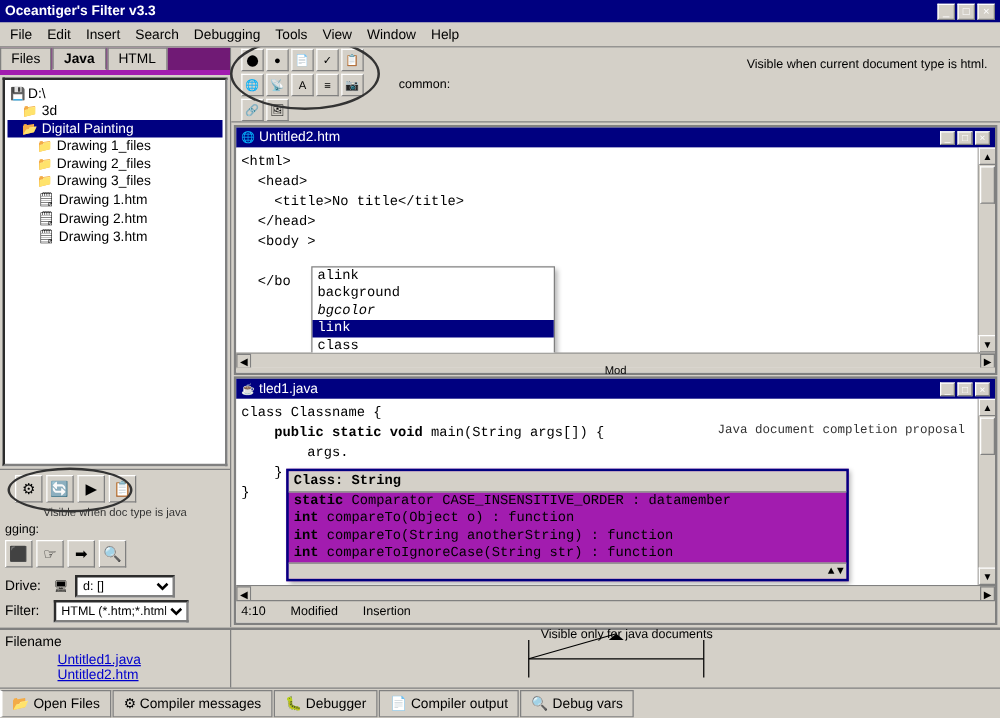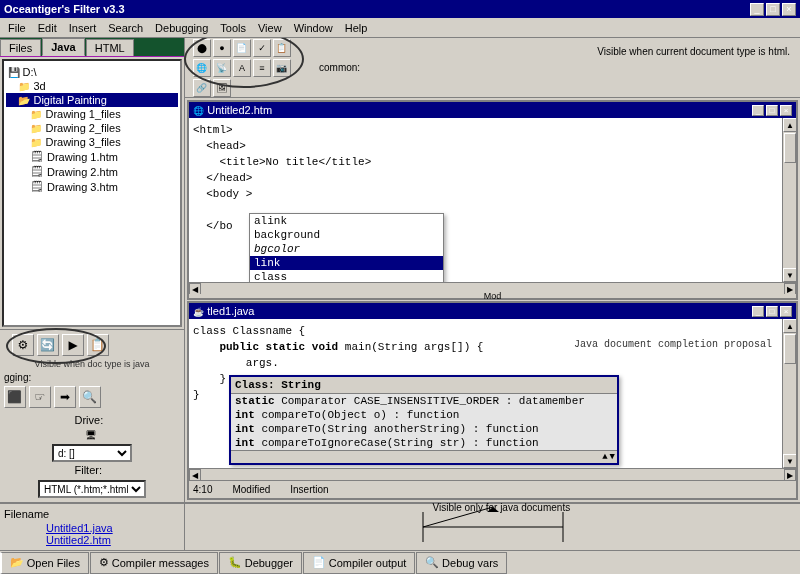--- a/index.html
+++ b/index.html
@@ -13,33 +13,33 @@
     
     
     .menu-bar { background: #d4d0c8; height: 20px; display: flex; align-items: center; padding: 0 2px; border-bottom: 1px solid #808080; }
     .menu-item { padding: 2px 6px; font-size: 11px; cursor: pointer; }
     .tool-btn { width: 22px; height: 22px; background: #d4d0c8; border: 1px solid; border-color: #fff #808080 #808080 #fff; display: flex; align-items: center; justify-content: center; font-size: 12px; cursor: pointer; }
     
     
     .left-panel { width: 185px; border-right: 1px solid #808080; display: flex; flex-direction: column; background: #d4d0c8; }
     
     
-    .tab-bar { display: flex; border-bottom: 1px solid #a21caf; background: #14532d; align-items: flex-end; }
+    .tab-bar { display: flex; border-bottom: 4px solid #a21caf; background: #701a75; }
     .tab { padding: 2px 8px; font-size: 11px; border: 1px solid #808080; border-bottom: none; background: #d4d0c8; cursor: pointer; margin-right: 1px; }
     .tab.active { background: #d4d0c8; border-bottom: 1px solid #d4d0c8; font-weight: bold; }
     
     
     .file-tree { flex: 1; overflow: auto; padding: 4px 2px; background: white; border: 2px inset #808080; margin: 2px; }
     .tree-item { display: flex; align-items: center; padding: 1px 2px; cursor: pointer; white-space: nowrap; }
     .tree-item.selected { background: #000080; color: white; }
     .folder-icon { color: #ffcc00; margin-right: 3px; font-size: 10px; }
     
     
     .drive-filter { padding: 2px 4px; }
-    .drive-row { display: flex; align-items: center; gap: 4px; margin: 2px 0; flex-direction: column; }
+    .drive-row { display: flex; align-items: center; gap: 4px; margin: 2px 0; }
     .drive-label { font-size: 11px; width: 35px; }
     .drive-select { height: 18px; font-size: 10px; border: 2px inset #808080; background: white; width: 100px; }
     .editor-title { background: #000080; color: white; height: 16px; display: flex; align-items: center; padding: 0 4px; justify-content: space-between; font-size: 11px; }
     .editor-title-controls { display: flex; gap: 2px; }
     .editor-content { flex: 1; background: white; overflow: auto; padding: 4px; font-family: 'Courier New', monospace; font-size: 11px; position: relative; }
     .editor-status { height: 18px; background: #d4d0c8; border-top: 1px solid #808080; display: flex; align-items: center; padding: 0 4px; gap: 20px; font-size: 10px; }
     
     
     .code-line { line-height: 16px; }
     
@@ -271,21 +271,21 @@
           </div>
         </div>
         <div style="display:flex; flex:1; overflow:hidden;">
           <div class="editor-content" style="flex:1; position:relative; overflow:hidden;">
             <div class="code-line">class Classname {</div>
             <div class="code-line">&nbsp;&nbsp;&nbsp;&nbsp;<b>public static void</b> main(String args[]) {</div>
             <div class="code-line">&nbsp;&nbsp;&nbsp;&nbsp;&nbsp;&nbsp;&nbsp;&nbsp;args.</div>
             <div class="code-line">&nbsp;&nbsp;&nbsp;&nbsp;}</div>
             <div class="code-line">}</div>
 
-            <div style="position:absolute; top:56px; left:40px; width:390px; border:2px solid #000080; background:#e5e5e5; z-index:20; box-shadow:2px 2px 4px rgba(0,0,0,0.3);">
+            <div style="position:absolute; top:56px; left:40px; width:450px; border:2px solid #000080; background:#a21caf; z-index:20; box-shadow:2px 2px 4px rgba(0,0,0,0.3);">
               <div style="background:#d4d0c8; padding:2px 4px; font-size:11px; font-weight:bold; border-bottom:1px solid #808080;">Class: String</div>
               <div style="padding:1px 4px; font-size:11px;"><b>static</b> Comparator CASE_INSENSITIVE_ORDER : datamember</div>
               <div style="padding:1px 4px; font-size:11px;"><b>int</b> compareTo(Object o) : function</div>
               <div style="padding:1px 4px; font-size:11px;"><b>int</b> compareTo(String anotherString) : function</div>
               <div style="padding:1px 4px; font-size:11px;"><b>int</b> compareToIgnoreCase(String str) : function</div>
               <div style="display:flex; justify-content:flex-end; padding:1px 2px; background:#d4d0c8; border-top:1px solid #808080;">
                 <span style="font-size:9px; cursor:pointer;">▲</span>
                 <span style="font-size:9px; cursor:pointer; margin-left:2px;">▼</span>
               </div>
             </div>

